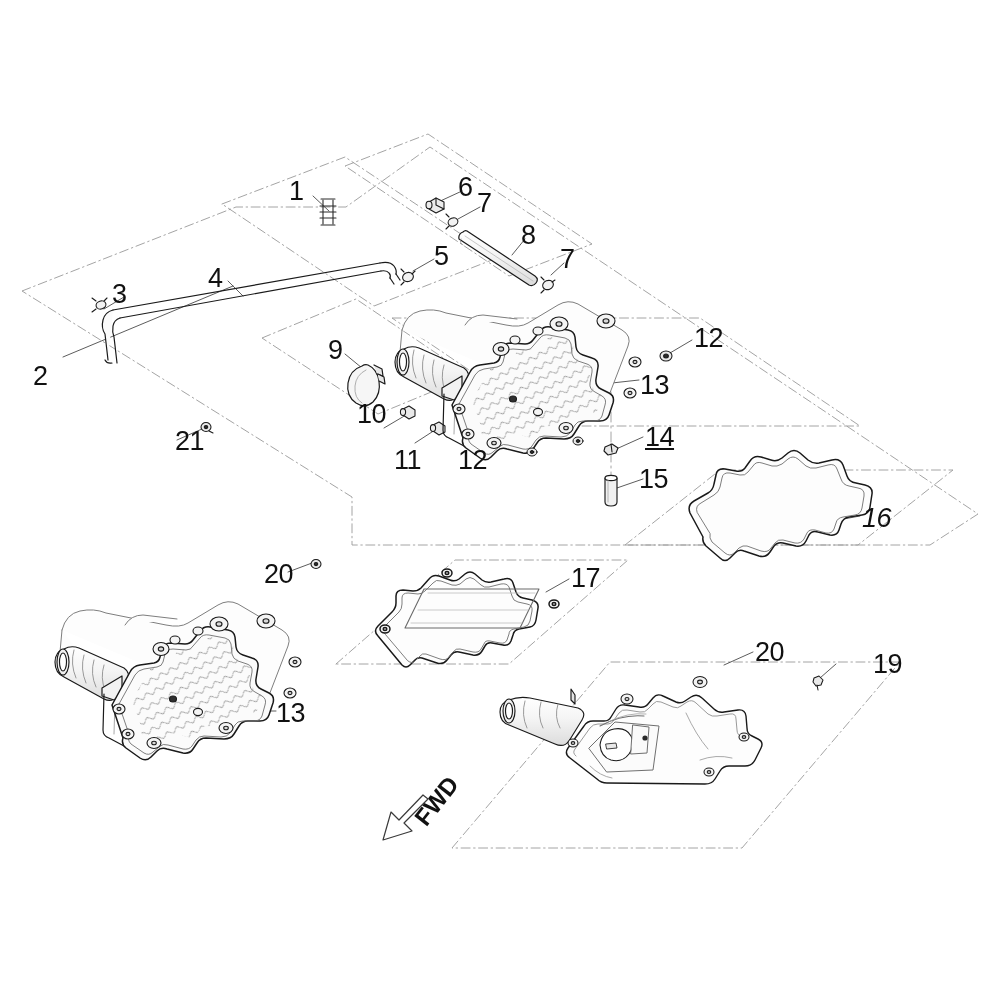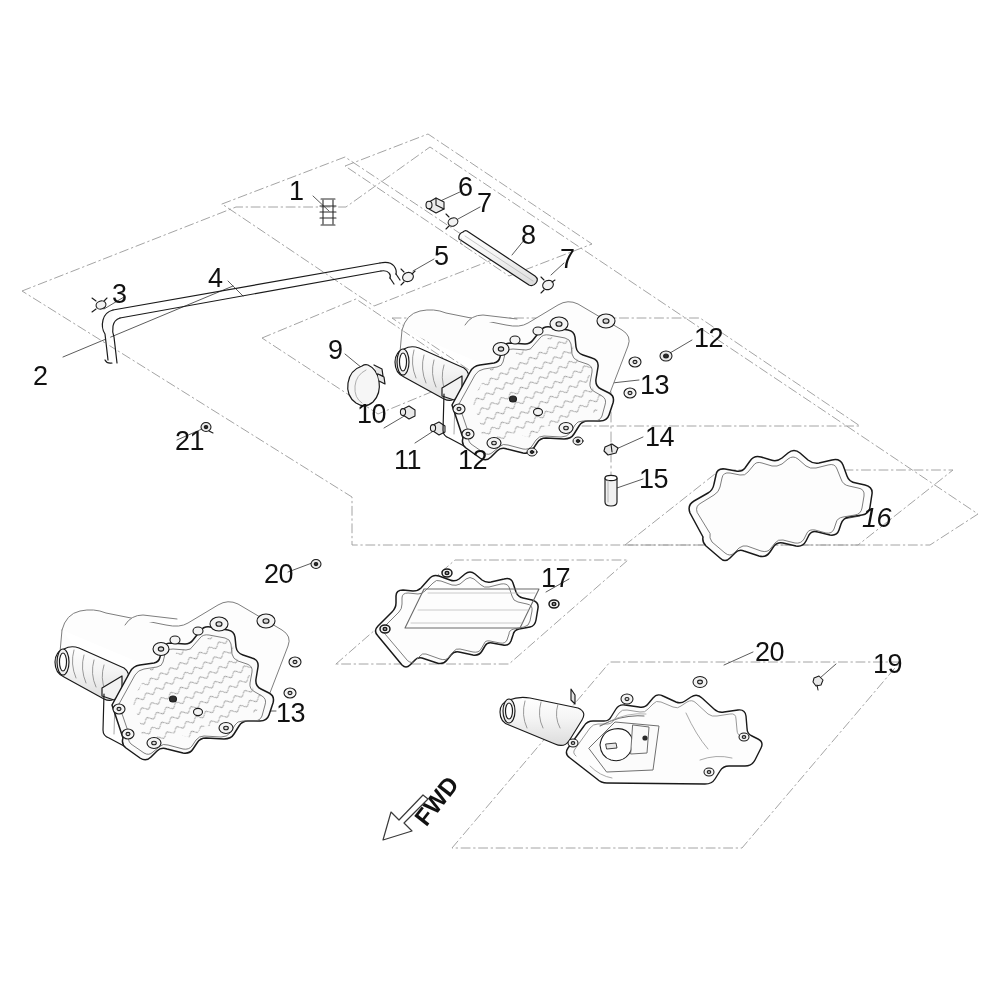--- a/index.html
+++ b/index.html
@@ -487,24 +487,24 @@
   <div class="callout" style="left:477px; top:190px;">7</div>
   <div class="callout" style="left:521px; top:222px;">8</div>
   <div class="callout" style="left:560px; top:246px;">7</div>
   <div class="callout" style="left:328px; top:337px;">9</div>
   <div class="callout" style="left:357px; top:401px;">10</div>
   <div class="callout" style="left:394px; top:447px;text-align:right;">11</div>
   <div class="callout" style="left:458px; top:447px;">12</div>
   <div class="callout" style="left:694px; top:325px;">12</div>
   <div class="callout" style="left:640px; top:372px;">13</div>
   <div class="callout" style="left:276px; top:700px;">13</div>
-  <div class="callout" style="left:645px; top:424px;">14</div>
+  <div class="callout" style="left:645px; top:424px;text-decoration:underline;">14</div>
   <div class="callout" style="left:639px; top:466px;">15</div>
   <div class="callout" style="left:862px; top:505px;font-style:italic;">16</div>
-  <div class="callout" style="left:541px; top:565px;text-align:center;">17</div>
+  <div class="callout" style="left:571px; top:565px;text-align:center;">17</div>
   <div class="callout" style="left:755px; top:639px;">20</div>
   <div class="callout" style="left:873px; top:651px;">19</div>
   <div class="callout" style="left:264px; top:561px;">20</div>
   <div class="callout" style="left:142px; top:428px;margin-left:33px;">21</div>
 
   <div class="fwd-label" style="left:409px; top:814px;">FWD</div>
 
 </div>
 
 </body></html>

